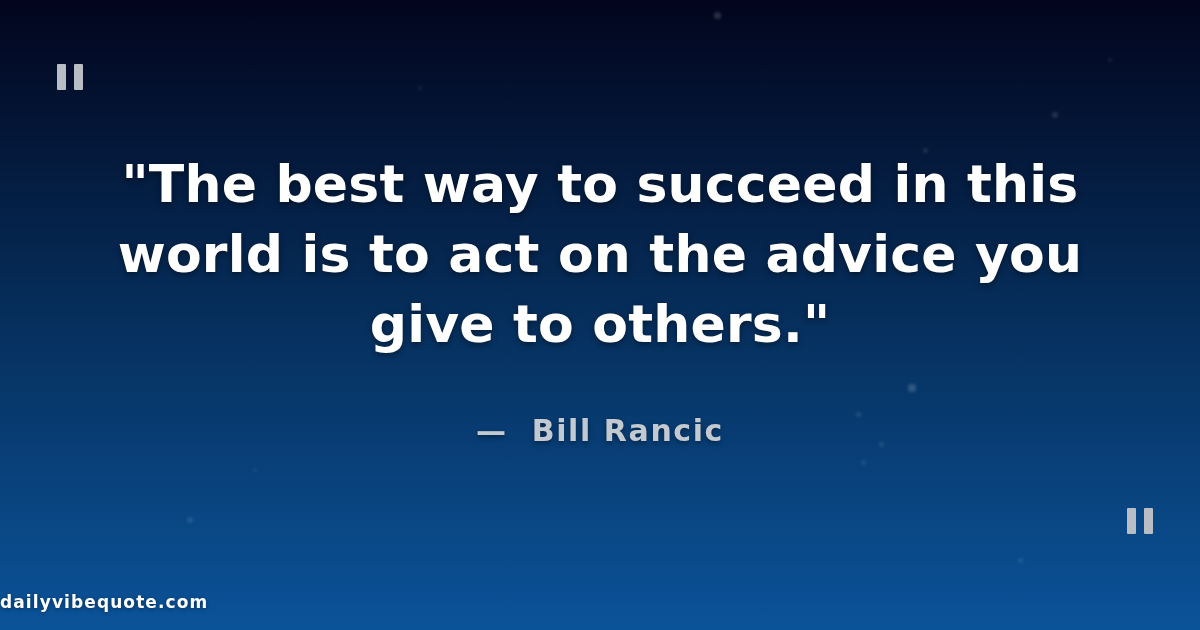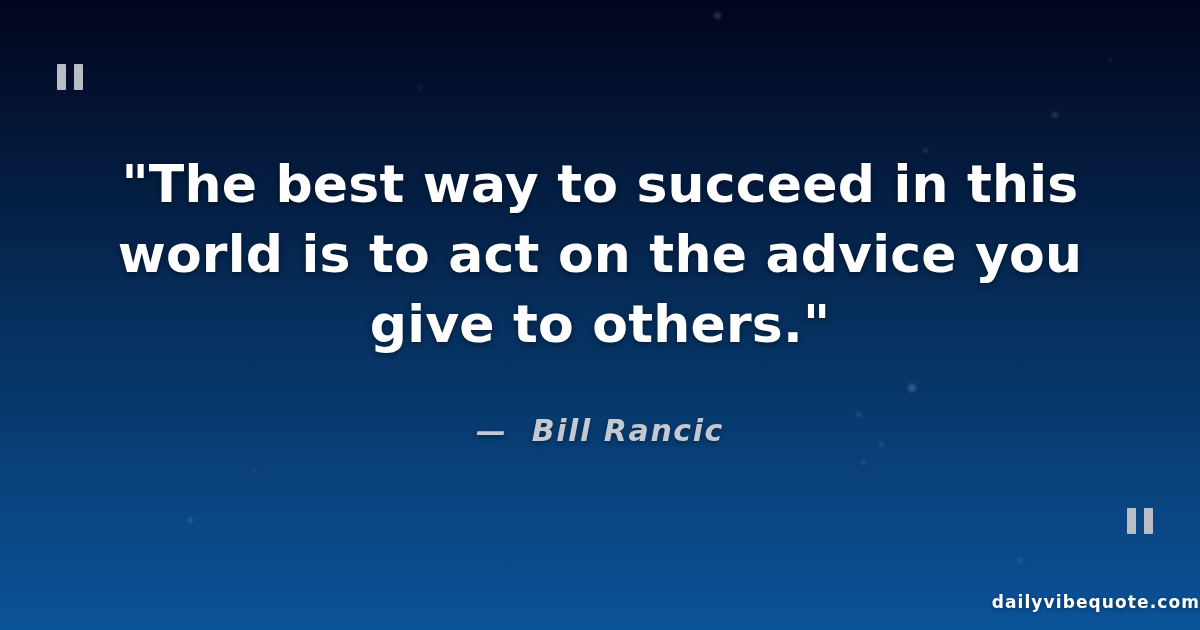--- a/index.html
+++ b/index.html
@@ -109,21 +109,21 @@
     letter-spacing: 1.6px;
     text-shadow: 0 2px 5px rgba(0, 0, 0, 0.4);
     white-space: pre;
   }
 
   .footer {
     position: absolute;
     left: 0;
     right: 0;
     bottom: 18px;
-    text-align: right;
+    text-align: left;
     color: #ffffff;
     font-size: 17px;
     font-weight: 700;
     letter-spacing: 1.1px;
     text-shadow: 0 1px 4px rgba(0, 0, 0, 0.4);
   }
 </style>
 </head>
 <body>
 
@@ -150,18 +150,18 @@
   </div>
 
   <div class="quote-mark bottom-right">
     <span class="bar" style="background: rgb(185, 190, 196);"></span>
     <span class="bar" style="background: rgb(185, 190, 196);"></span>
   </div>
 
   <div class="content">
     <div class="quote-text" style="color: rgb(255, 255, 255);">"The best way to succeed in this world is to act on the advice you give to others."</div>
 
-    <div class="attribution" style="color: rgb(195, 201, 208); font-style: italic;">—  Bill Rancic</div>
+    <div class="attribution" style="color: rgb(195, 201, 208);">—  Bill Rancic</div>
   </div>
 
   <div class="footer" style="color: rgb(255, 255, 255);">dailyvibequote.com</div>
 
 </div>
 
 </body></html>

